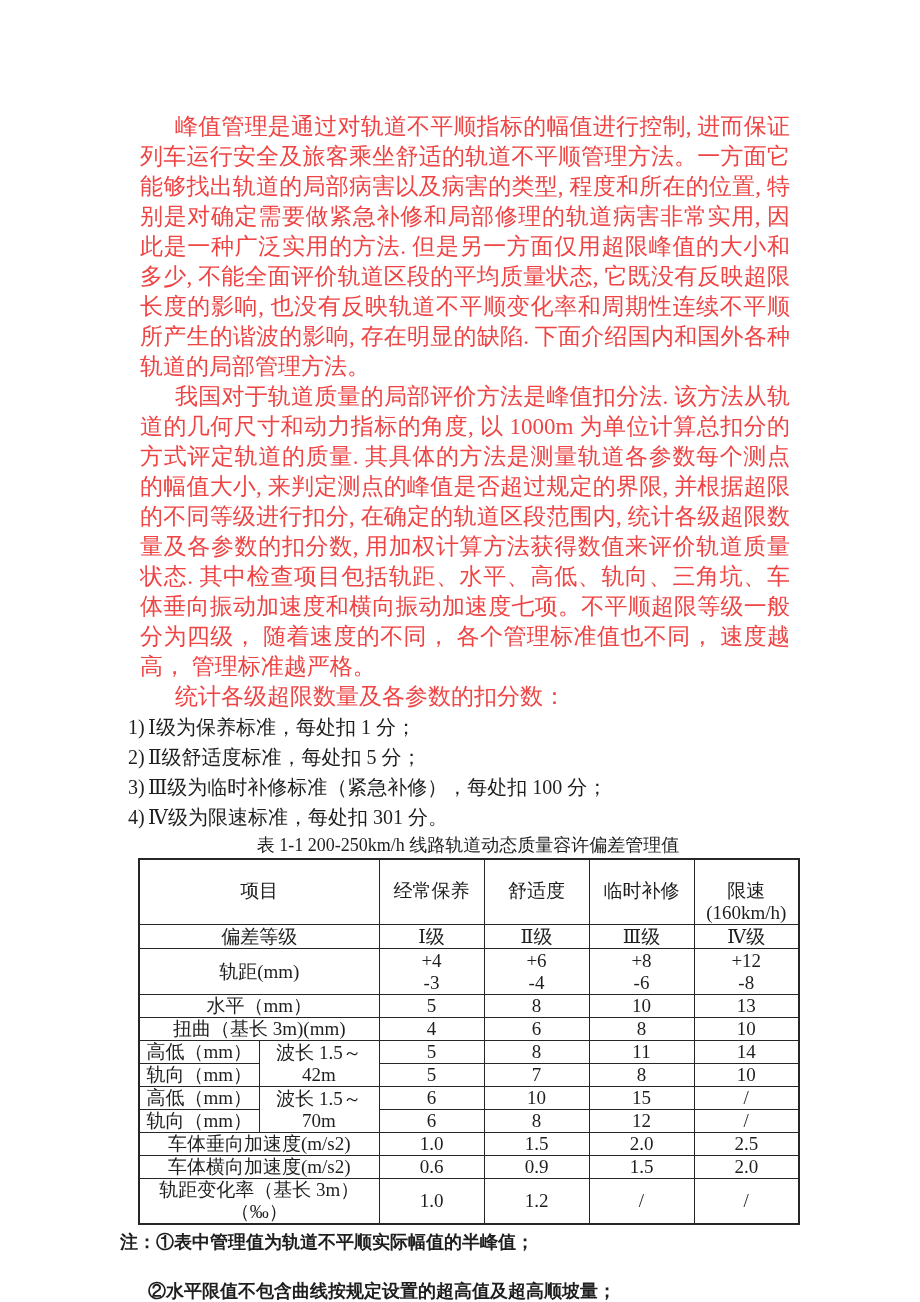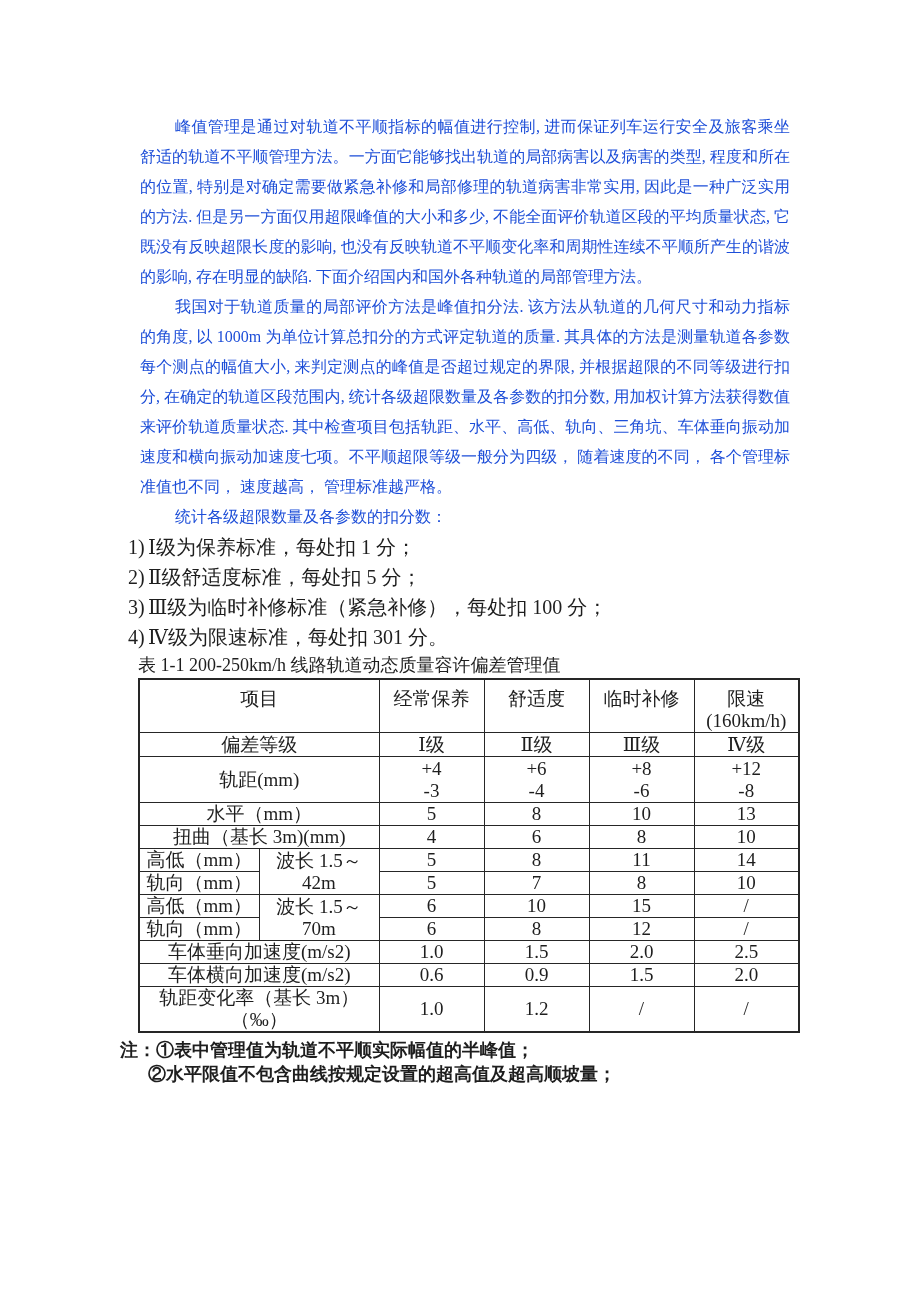--- a/index.html
+++ b/index.html
@@ -7,57 +7,57 @@
   body {
     width:920px; height:1302px;
     font-family:"Liberation Serif","DejaVu Serif",serif;
     color:#1e1e1e;
     overflow:hidden;
   }
   .page { position:relative; width:920px; height:1302px; background:#ffffff; }
   .content { position:absolute; left:140px; top:112px; width:650px; }
 
   .para {
-    font-size:16px; line-height:30px;
+    font-size:23px; line-height:30px;
     text-align:justify; text-indent:35px;
-    color:#1d4ed8;
+    color:#ef4444;
   }
   .heading { text-indent:0; text-align:left; }
 
   .grade-list { margin-left:-12px; }
   .list-item { display:flex; font-size:20px; line-height:30px; }
   .list-item .num { flex:0 0 20px; }
   .list-item .itext { flex:1; }
 
   .table-caption {
     width:660px; margin-left:-2px;
     font-size:18px; line-height:26px;
-    text-align:left;
+    text-align:center;
   }
 
   table.dev {
     width:660px; margin-left:-2px;
     border-collapse:collapse; table-layout:fixed;
     border:2px solid #262626;
   }
   table.dev td {
     border:1.5px solid #262626;
     text-align:center; vertical-align:middle;
     font-size:19px; line-height:22px;
     padding:0;
     overflow:hidden;
   }
-  tr.row-header td { height:44px; vertical-align:top; padding-top:8px; }
+  tr.row-header td { height:44px; vertical-align:top; padding-top:20px; }
   tr.row-grade td { height:24px; }
   tr.row-gauge td { height:46px; }
   tr.row-single td { height:22px; }
   .two-line div { line-height:22px; }
 
   .notes { margin-left:-20px; margin-top:5px; font-size:18px; line-height:24px;font-weight:bold; }
-  .note-second { padding-left:28px; }
+  .note-second { padding-left:28px;margin-top:25px; }
 </style>
 </head>
 <body>
 
 <div class="page">
   <div class="content">
 
     <p class="para">峰值管理是通过对轨道不平顺指标的幅值进行控制, 进而保证列车运行安全及旅客乘坐舒适的轨道不平顺管理方法。一方面它能够找出轨道的局部病害以及病害的类型, 程度和所在的位置, 特别是对确定需要做紧急补修和局部修理的轨道病害非常实用, 因此是一种广泛实用的方法. 但是另一方面仅用超限峰值的大小和多少, 不能全面评价轨道区段的平均质量状态, 它既没有反映超限长度的影响, 也没有反映轨道不平顺变化率和周期性连续不平顺所产生的谐波的影响, 存在明显的缺陷. 下面介绍国内和国外各种轨道的局部管理方法。</p>
 
 

